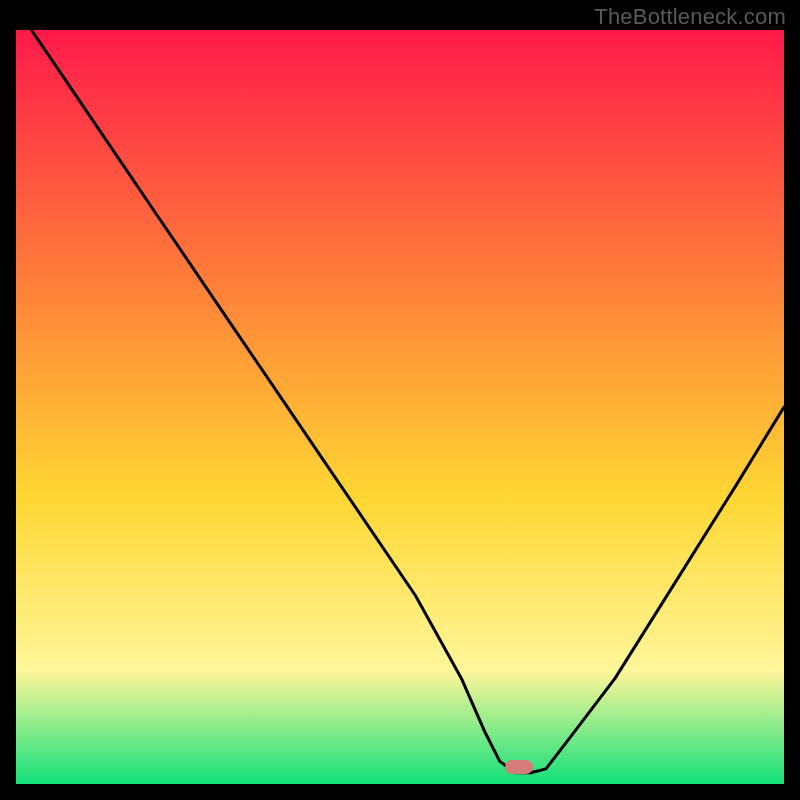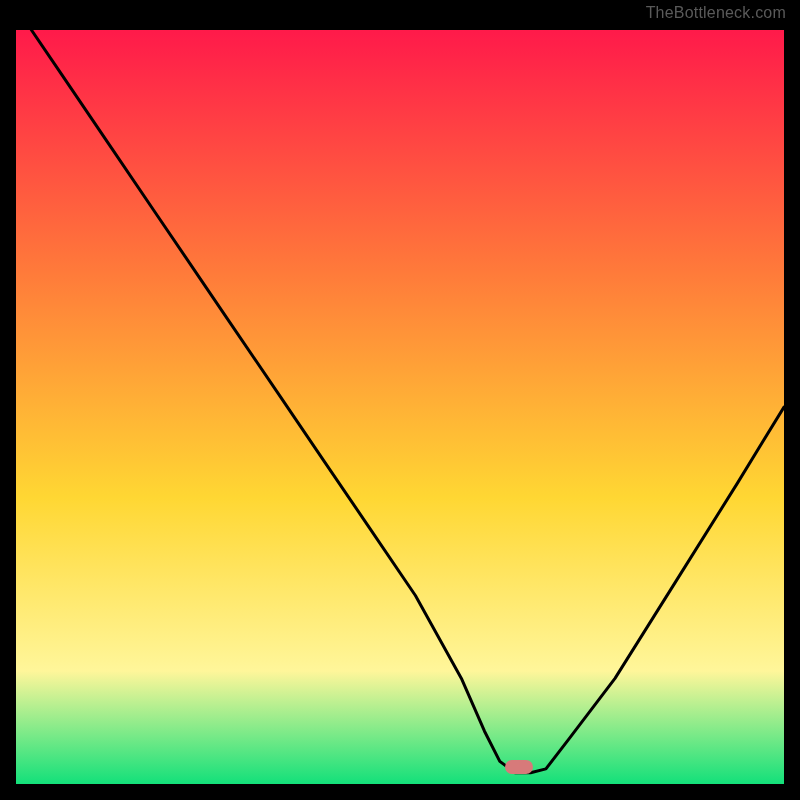--- a/index.html
+++ b/index.html
@@ -23,21 +23,21 @@
     left: 0;
     top: 0;
     width: 768px;
     height: 754px;
   }
   .watermark {
     position: absolute;
     top: 4px;
     right: 14px;
     font-family: Arial, Helvetica, sans-serif;
-    font-size: 16px;
+    font-size: 22px;
     color: #5a5a5a;
     letter-spacing: 0.2px;
   }
   .marker {
     position: absolute;
     background: #d77a7a;
     border-radius: 8px;
   }
 </style>
 </head>

